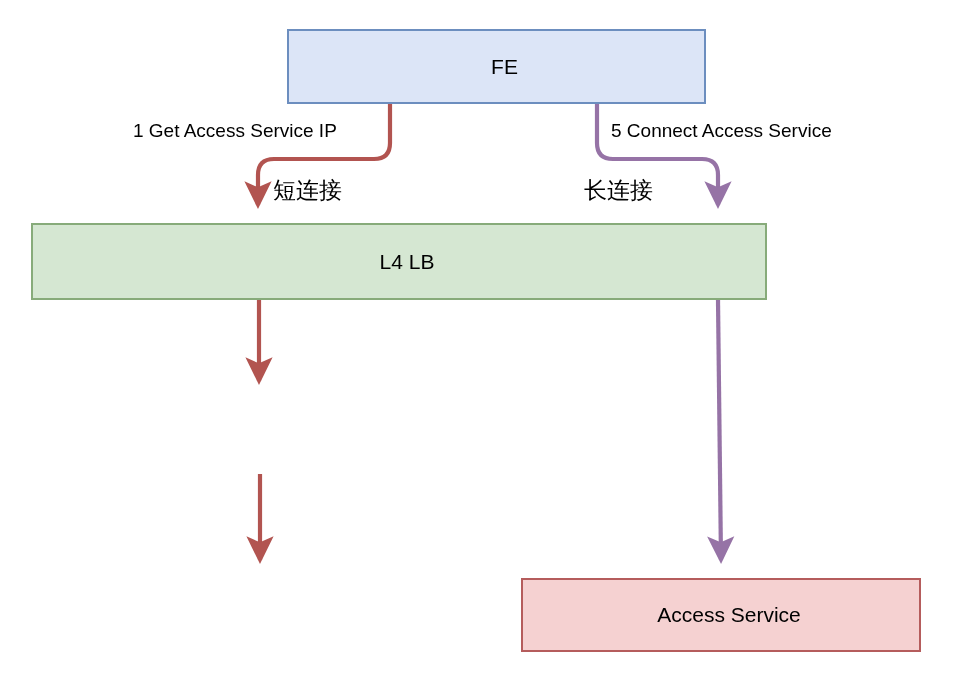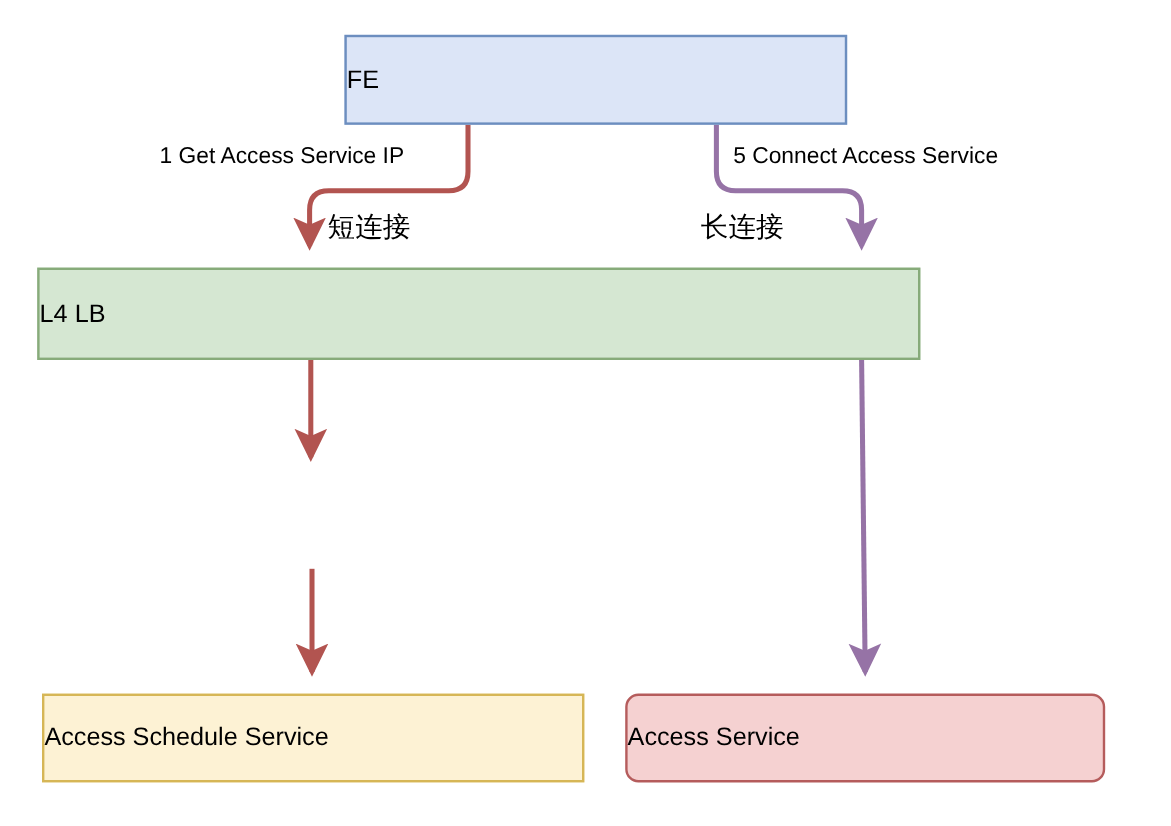--- a/index.html
+++ b/index.html
@@ -22,28 +22,30 @@
     left: 0;
     top: 0;
     width: 976px;
     height: 688px;
   }
   .node {
     position: absolute;
     box-sizing: border-box;
     display: flex;
     align-items: center;
+    justify-content: center;
     border-style: solid;
     border-width: 2px;
     font-size: 21px;
     line-height: 1.2;
     color: #000000;
     text-align: center;
     white-space: nowrap;
     z-index: 2;
+    padding-left: 16px;
   }
   .edge-label {
     position: absolute;
     color: #000000;
     font-size: 19px;
     line-height: 1.15;
     white-space: nowrap;
     background: transparent;
     z-index: 3;
   }
@@ -80,25 +82,22 @@
 
   <div class="node" id="node-fe" style="left: 287px; top: 29px; width: 419px; height: 75px; background: rgb(220, 229, 247); border-color: rgb(108, 142, 191); color: rgb(0, 0, 0);">
     <span>FE</span>
   </div>
 
   <div class="node" id="node-l4lb" style="left: 31px; top: 223px; width: 736px; height: 77px; background: rgb(213, 231, 210); border-color: rgb(135, 171, 122); color: rgb(0, 0, 0);">
     <span>L4 LB</span>
   </div>
 
 
-  <div class="node" id="node-access-schedule-service" style="left: 35px; top: 578px; width: 452px; height: 74px; background: rgb(253, 242, 212); border-color: rgb(214, 182, 86); color: rgb(0, 0, 0);">
-    <span>Access Schedule Service</span>
-  </div>
 
-  <div class="node" id="node-access-service" style="left: 521px; top: 578px; width: 400px; height: 74px; background: rgb(245, 209, 209); border-color: rgb(181, 92, 92); color: rgb(0, 0, 0); border-radius: 11px;">
+  <div class="node" id="node-access-service" style="left: 521px; top: 578px; width: 400px; height: 74px; background: rgb(245, 209, 209); border-color: rgb(181, 92, 92); color: rgb(0, 0, 0);">
     <span>Access Service</span>
   </div>
 
   <div class="edge-label" id="edge-label-0" style="left: 114px; top: 120px; margin-left: 19px;">1 Get Access Service IP</div>
   <div class="edge-label cjk" id="edge-label-1" style="left: 273px; top: 177px;">短连接</div>
   <div class="edge-label" id="edge-label-2" style="left: 611px; top: 120px;">5 Connect Access Service</div>
   <div class="edge-label cjk" id="edge-label-3" style="left: 584px; top: 177px;">长连接</div>
 
 </div>
 

